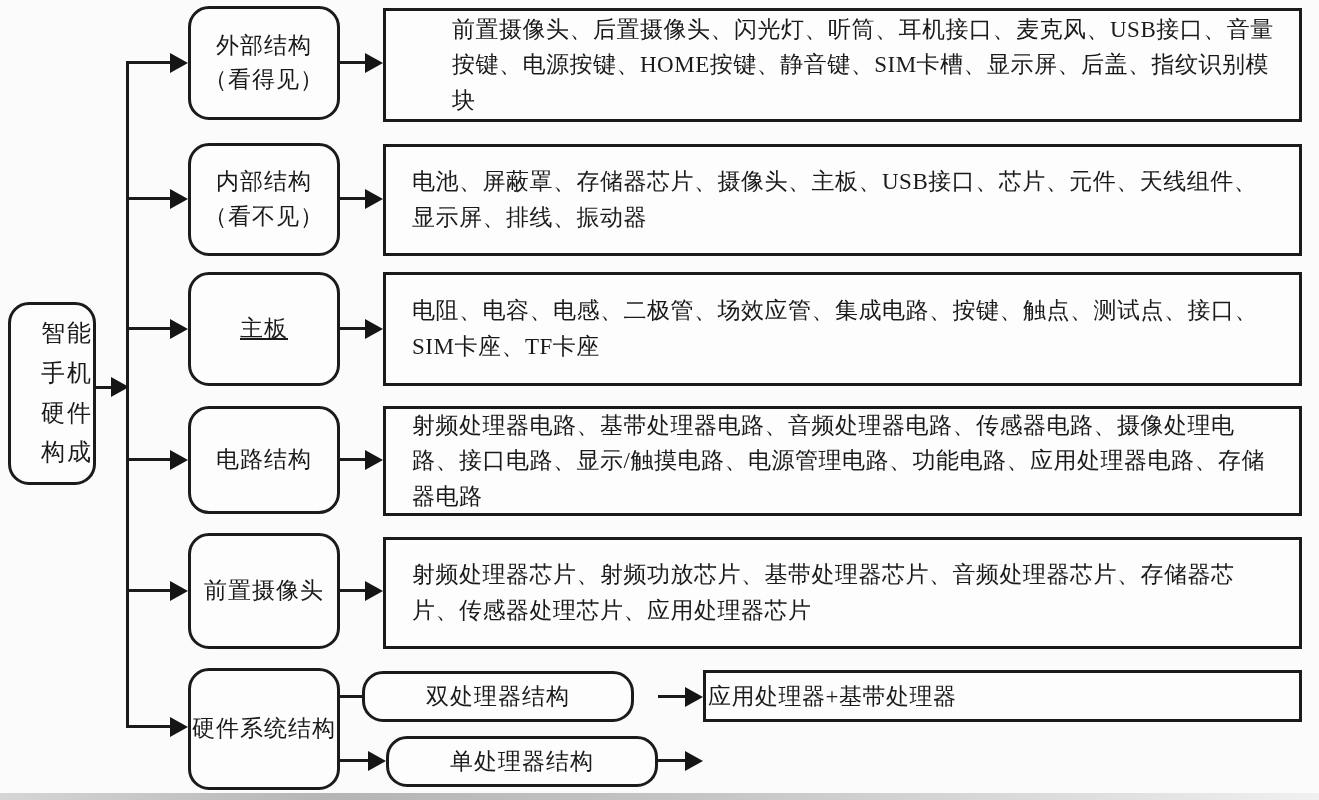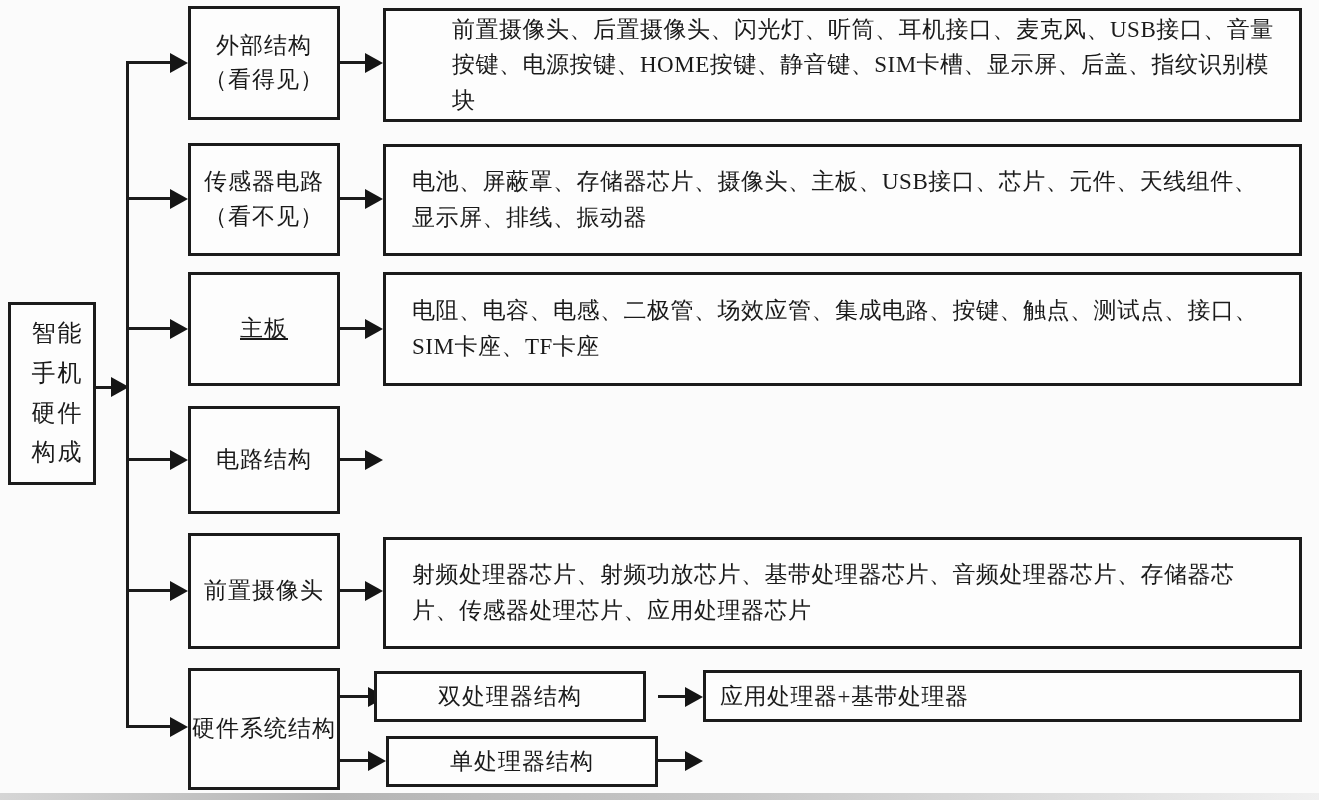--- a/index.html
+++ b/index.html
@@ -15,53 +15,53 @@
     overflow:hidden;
   }
   .box{
     position:absolute;
     border:3px solid #1b1b1b;
     background:#fdfdfd;
     box-sizing:border-box;
     display:flex;
     align-items:center;
   }
-  .cat-box{justify-content:center;}
+  .cat-box{justify-content:center;border-radius:21px;}
   .cat-label{
     font-size:23px;
     line-height:1.5;
     text-align:center;
     white-space:pre-line;
     letter-spacing:1px;
   }
   .detail-box{justify-content:flex-start;}
   .detail-text{
     font-size:23px;
     line-height:1.55;
     padding:0 22px 0 26px;
     letter-spacing:0.5px;
   }
   .root-label{
     font-size:24px;
     line-height:1.65;
-    text-align:center;
+    text-align:right;
     white-space:pre-line;
     width:100%;
     letter-spacing:2px;
     padding-left:11px;
   }
   .mid-label{
     font-size:23px;
     text-align:center;
     width:100%;
     letter-spacing:1px;
   }
   .sub-detail-text{
     font-size:23px;
-    padding-left:14px;
+    padding-left:2px;
     letter-spacing:0.5px;
   }
   .sub-note{
     color:#6b6b6b;
     text-shadow:0 0 1px #9a9a9a;
   }
   .hline{
     position:absolute;
     height:3px;
     background:#1b1b1b;
@@ -120,21 +120,21 @@
 
   <div class="hline" style="left:129px;top:725px;width:42px;"></div>
   <div class="arrowhead" style="left:170px;top:717px;"></div>
 
   <div class="box cat-box" style="left:188px;top:6px;width:152px;height:114px;">
     <div class="cat-label">外部结构
 （看得见）</div>
   </div>
 
   <div class="box cat-box" style="left:188px;top:143px;width:152px;height:113px;">
-    <div class="cat-label">传感器电路
+    <div class="cat-label">内部结构
 （看不见）</div>
   </div>
 
   <div class="box cat-box" style="left:188px;top:272px;width:152px;height:114px;text-decoration:underline;">
     <div class="cat-label">主板</div>
   </div>
 
   <div class="box cat-box" style="left:188px;top:406px;width:152px;height:108px;">
     <div class="cat-label">电路结构</div>
   </div>
@@ -167,32 +167,35 @@
   </div>
 
   <div class="box detail-box" style="left:383px;top:144px;width:919px;height:112px;">
     <div class="detail-text">电池、屏蔽罩、存储器芯片、摄像头、主板、USB接口、芯片、元件、天线组件、显示屏、排线、振动器</div>
   </div>
 
   <div class="box detail-box" style="left:383px;top:272px;width:919px;height:114px;">
     <div class="detail-text">电阻、电容、电感、二极管、场效应管、集成电路、按键、触点、测试点、接口、SIM卡座、TF卡座</div>
   </div>
 
+  <div class="box detail-box" style="left:383px;top:406px;width:919px;height:110px;">
+    <div class="detail-text">射频处理器电路、基带处理器电路、音频处理器电路、传感器电路、摄像处理电路、接口电路、显示/触摸电路、电源管理电路、功能电路、应用处理器电路、存储器电路</div>
+  </div>
 
   <div class="box detail-box" style="left:383px;top:537px;width:919px;height:112px;">
     <div class="detail-text">射频处理器芯片、射频功放芯片、基带处理器芯片、音频处理器芯片、存储器芯片、传感器处理芯片、应用处理器芯片</div>
   </div>
 
   <div class="hline" style="left:340px;top:695px;width:28px;"></div>
   <div class="arrowhead" style="left:368px;top:687px;"></div>
 
   <div class="hline" style="left:340px;top:759px;width:28px;"></div>
   <div class="arrowhead" style="left:368px;top:751px;"></div>
 
-  <div class="box cat-box" style="left:374px;top:671px;width:272px;height:51px;">
+  <div class="box cat-box" style="left:362px;top:671px;width:272px;height:51px;">
     <div class="mid-label">双处理器结构</div>
   </div>
 
   <div class="box cat-box" style="left:386px;top:736px;width:272px;height:51px;">
     <div class="mid-label">单处理器结构</div>
   </div>
 
   <div class="hline" style="left:658px;top:695px;width:27px;"></div>
   <div class="arrowhead" style="left:685px;top:687px;"></div>
 

